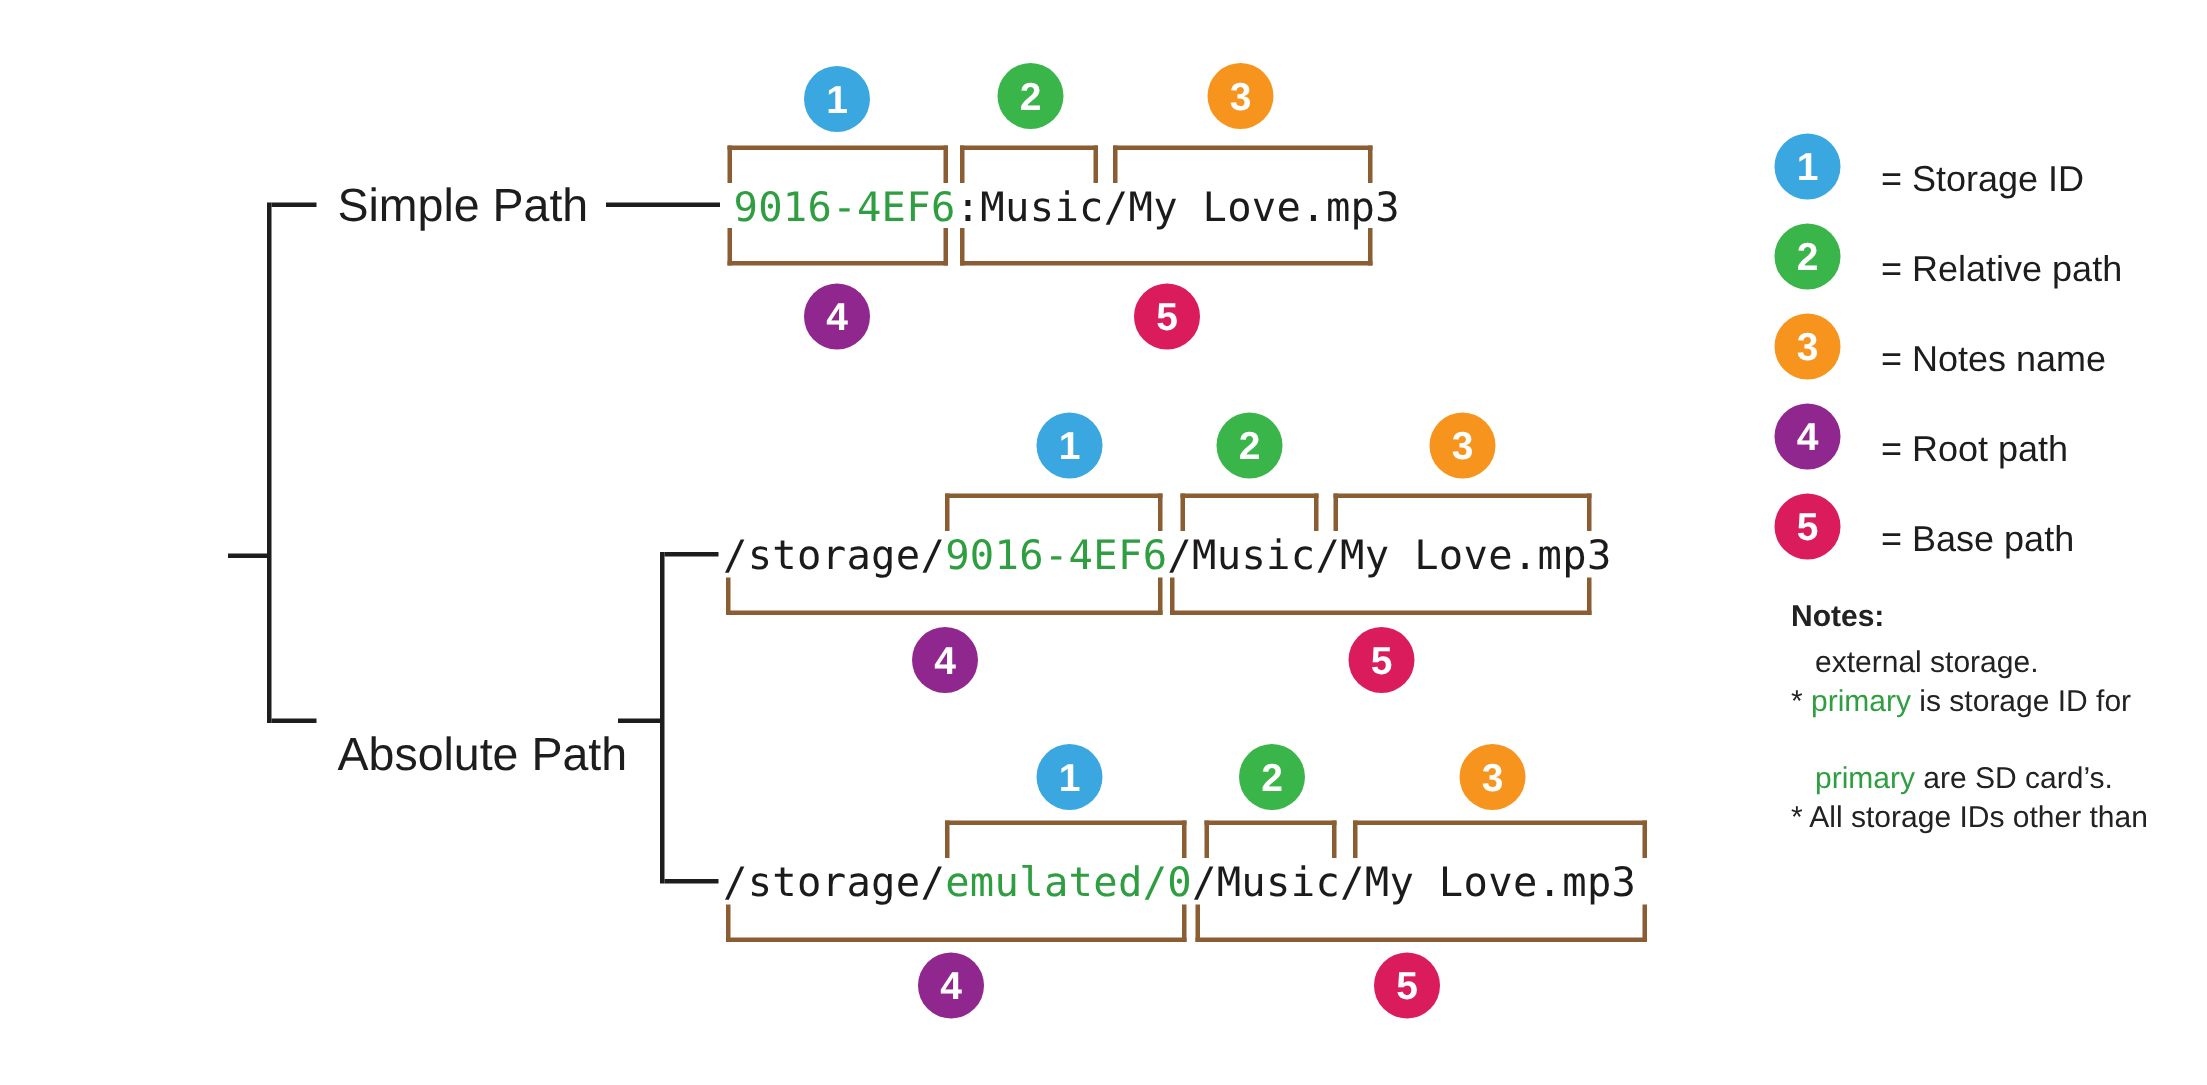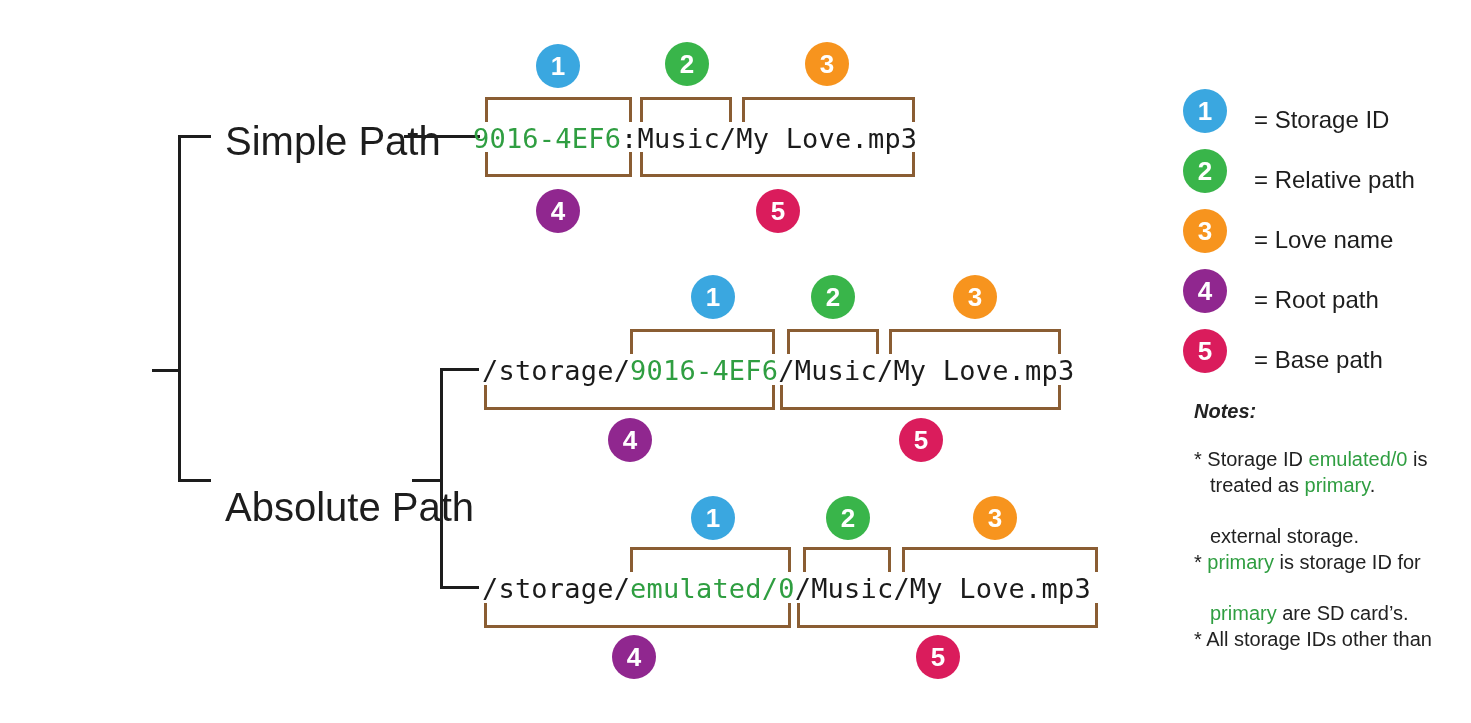--- a/index.html
+++ b/index.html
@@ -1,20 +1,20 @@
 <!DOCTYPE html>
 <html><head>
 <meta charset="utf-8">
 <style>
   * { margin:0; padding:0; box-sizing:border-box; }
   html,body { width:1471px; height:723px; background:#ffffff; overflow:hidden;
               font-family:"Liberation Sans", sans-serif; color:#1d1d1d; }
   #canvas { position:relative; width:1471px; height:723px; background:#fff; }
 
-  .lbl  { position:absolute; font-size:40px; color:#1d1d1d; white-space:nowrap; }
+  .lbl  { position:absolute; font-size:31px; color:#1d1d1d; white-space:nowrap; }
   .hl   { position:absolute; height:3px; background:#1d1d1d; }
   .vl   { position:absolute; width:3px;  background:#1d1d1d; }
 
   .code { position:absolute; font-family:"DejaVu Sans Mono", monospace;
           font-size:27px; letter-spacing:0.2px; white-space:pre; color:#1b1b1b; }
   .code .g { color:#2f9e41; }
 
   .brk  { position:absolute; height:25px; border:3px solid #8a5d33; }
   .brk.top { border-bottom:none; }
   .brk.bot { border-top:none; }
@@ -28,21 +28,21 @@
   .c3 { background:#f7941e; }
   .c4 { background:#90278f; }
   .c5 { background:#da1c5c; }
 
   #legend { position:absolute; left:1183px; top:88px; }
   .legend-row { display:flex; align-items:center; margin-bottom:14px; }
   .legend-label { margin-left:27px; font-size:24px; white-space:nowrap;margin-top:18px; }
 
   #notes { position:absolute; left:1194px; top:398px; width:275px;
            font-size:20px; line-height:26px; color:#222; }
-  #notes .title { font-weight:bold; margin-bottom:22px;font-style:italic; }
+  #notes .title { font-weight:bold; margin-bottom:5px; }
   .note { margin-bottom:25px; padding-left:16px; }
   .note-line.first { text-indent:-16px; }
   #notes .g { color:#2f9e41; }
 </style>
 </head>
 <body>
 
 <div id="canvas">
 
   <div class="hl" style="left:152px; top:369px; width:26px;"></div>
@@ -64,21 +64,21 @@
       <span>2</span>
     </div>
   <div class="badge abs c3" style="left:805px; top:42px;">
       <span>3</span>
     </div>
 
   <div class="brk top" style="left:485px; top:97px; width:147px;"></div>
   <div class="brk top" style="left:640px; top:97px; width:92px;"></div>
   <div class="brk top" style="left:742px; top:97px; width:173px;"></div>
 
-  <div class="code" style="left:473px; top:123px;"><span class="g">9016-4EF6</span><span>:Music/My Love.mp3</span></div>
+  <div class="code" style="left:489px; top:123px;"><span class="g">9016-4EF6</span><span>:Music/My Love.mp3</span></div>
 
   <div class="brk bot" style="left:485px; top:152px; width:147px;"></div>
   <div class="brk bot" style="left:640px; top:152px; width:275px;"></div>
 
   <div class="badge abs c4" style="left:536px; top:189px;">
       <span>4</span>
     </div>
   <div class="badge abs c5" style="left:756px; top:189px;">
       <span>5</span>
     </div>
@@ -145,43 +145,39 @@
     <div class="legend-row">
       <div class="badge c2">
           <span>2</span>
         </div>
       <div class="legend-label">= Relative path</div>
     </div>
     <div class="legend-row">
       <div class="badge c3">
           <span>3</span>
         </div>
-      <div class="legend-label">= Love name</div>
+      <div class="legend-label">= Notes name</div>
     </div>
     <div class="legend-row">
       <div class="badge c4">
           <span>4</span>
         </div>
       <div class="legend-label">= Root path</div>
     </div>
     <div class="legend-row">
       <div class="badge c5">
           <span>5</span>
         </div>
       <div class="legend-label">= Base path</div>
     </div>
   </div>
 
   <div id="notes">
     <div class="title">Notes:</div>
 
-    <div class="note">
-      <div class="note-line first"><span>* Storage ID </span><span class="g">emulated/0</span><span> is</span></div>
-      <div class="note-line"><span>treated as </span><span class="g">primary</span><span>.</span></div>
-    </div>
 
     <div class="note">
       <div class="note-line"><span>external storage.</span></div>
       <div class="note-line first"><span>* </span><span class="g">primary</span><span> is storage ID for</span></div>
     </div>
 
     <div class="note">
       <div class="note-line"><span class="g">primary</span><span> are SD card’s.</span></div>
       <div class="note-line first"><span>* All storage IDs other than</span></div>
     </div>

